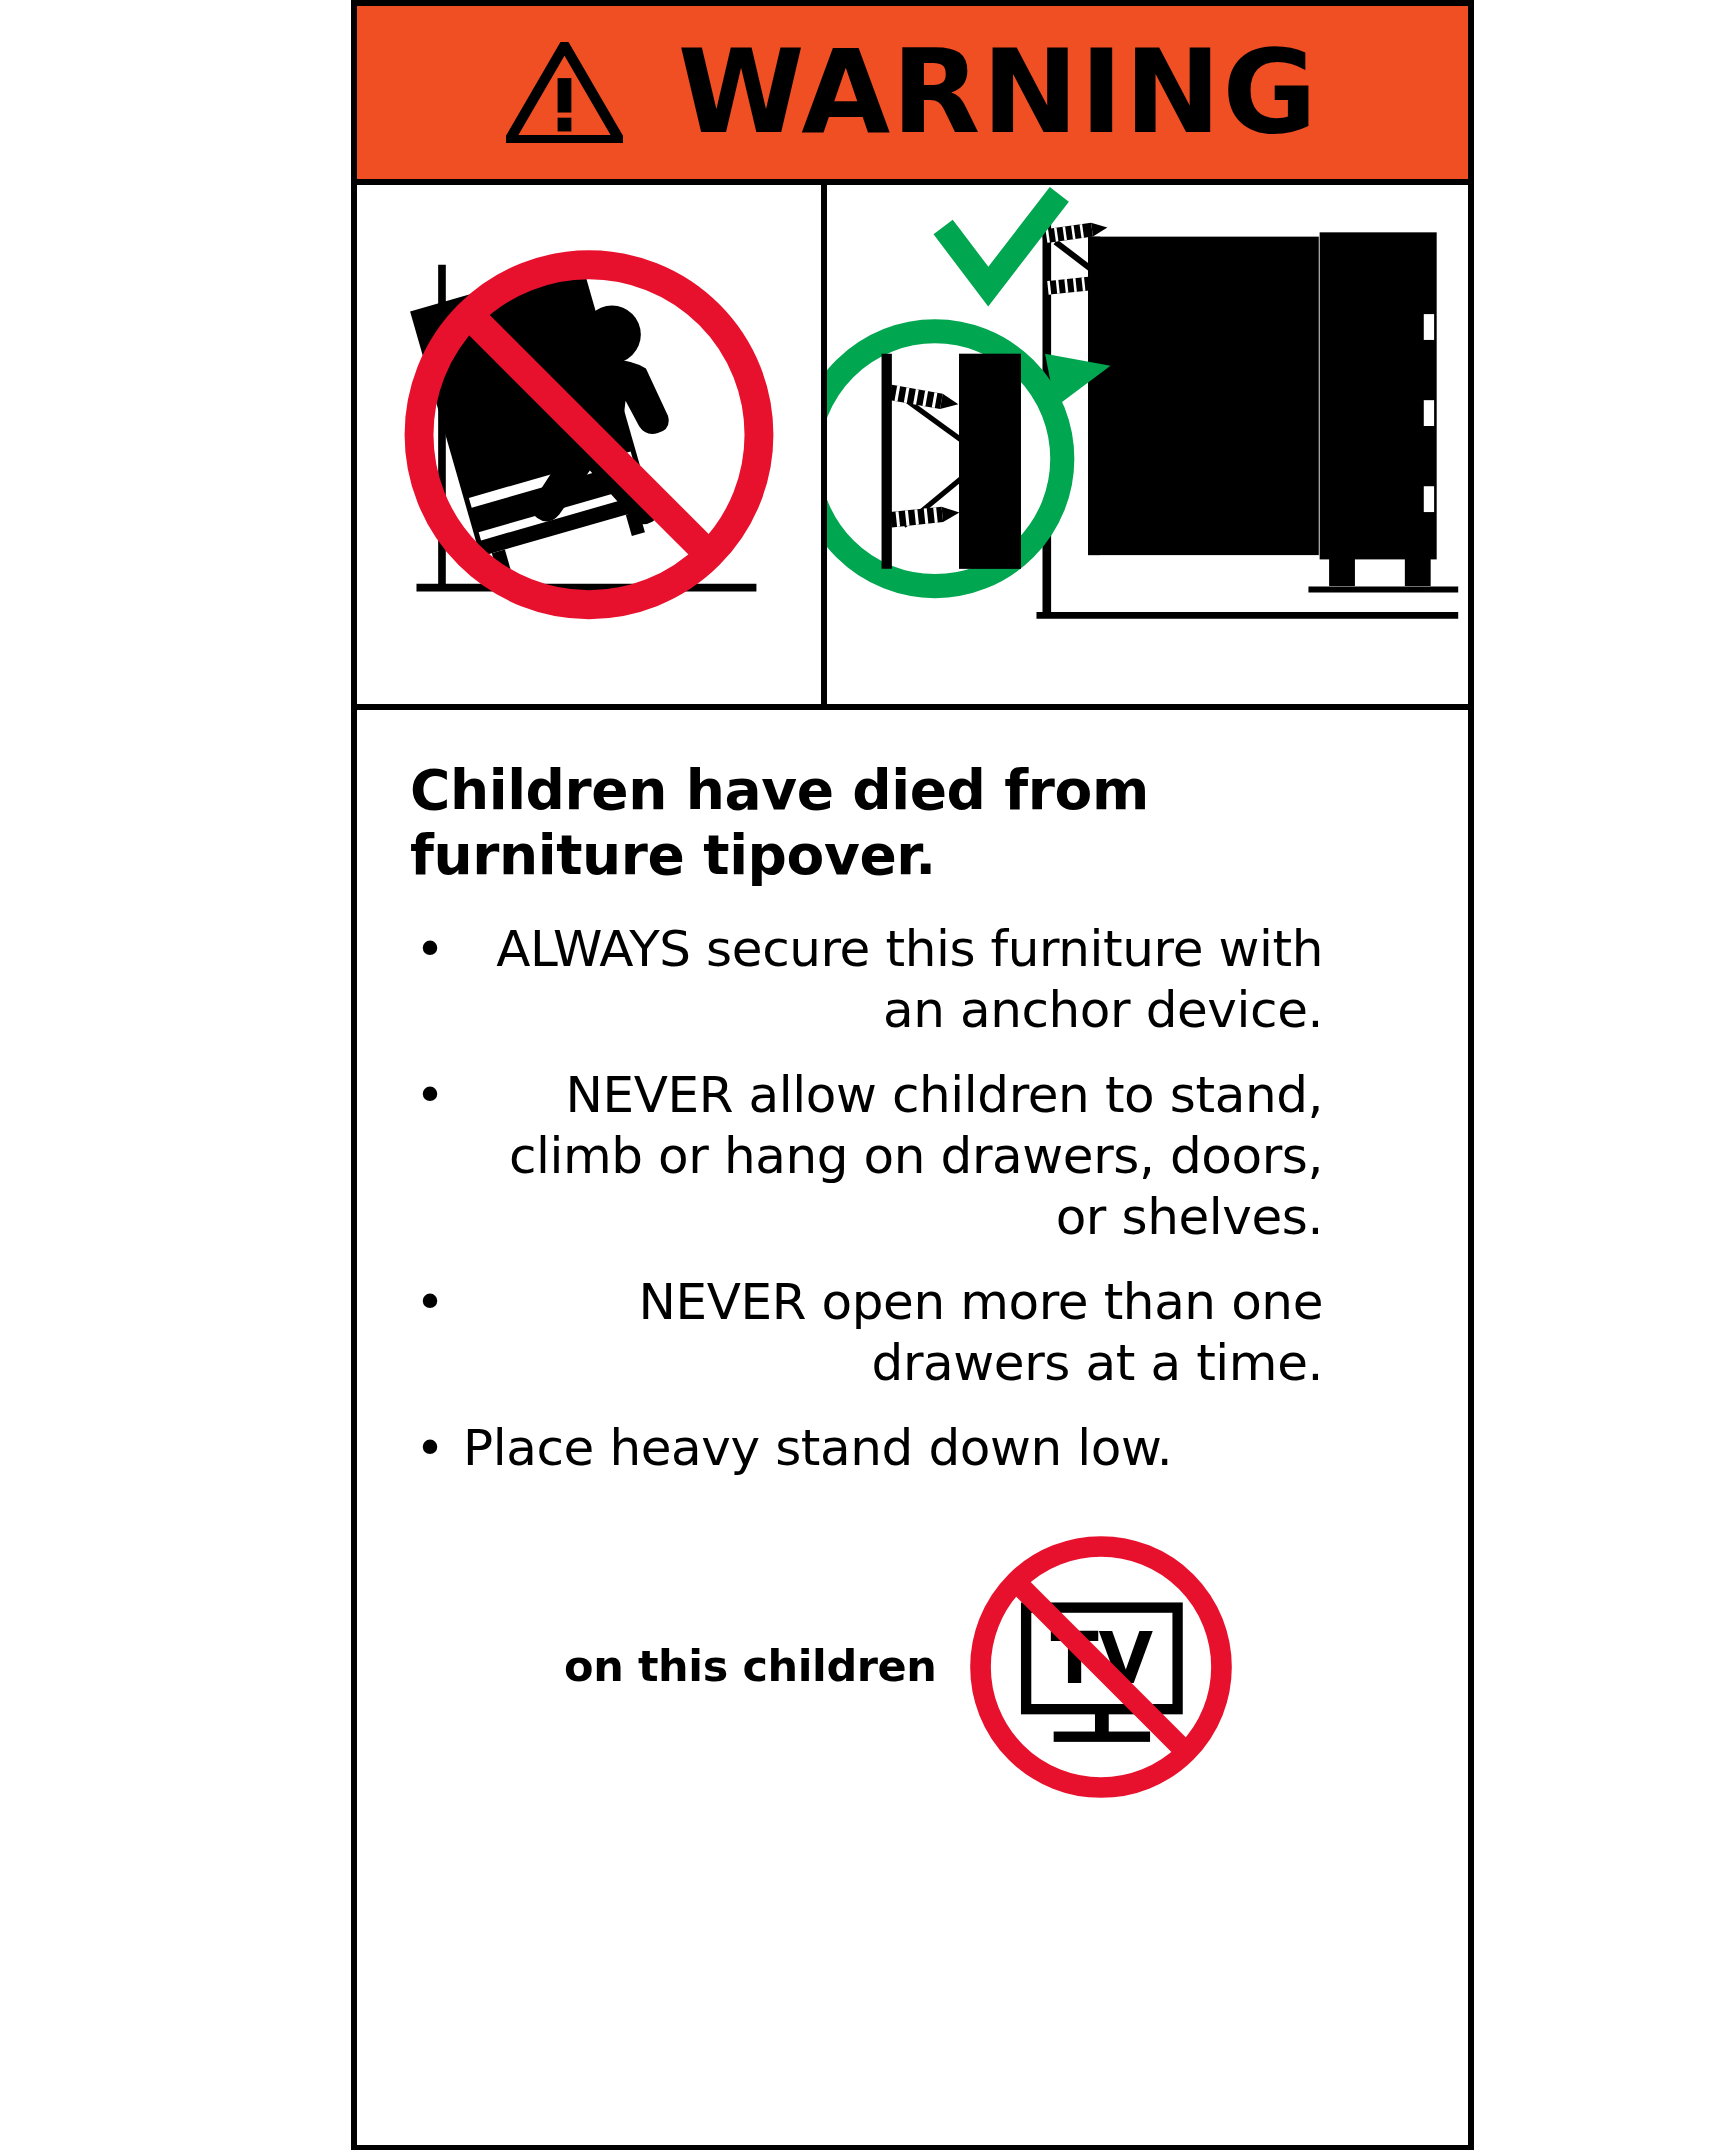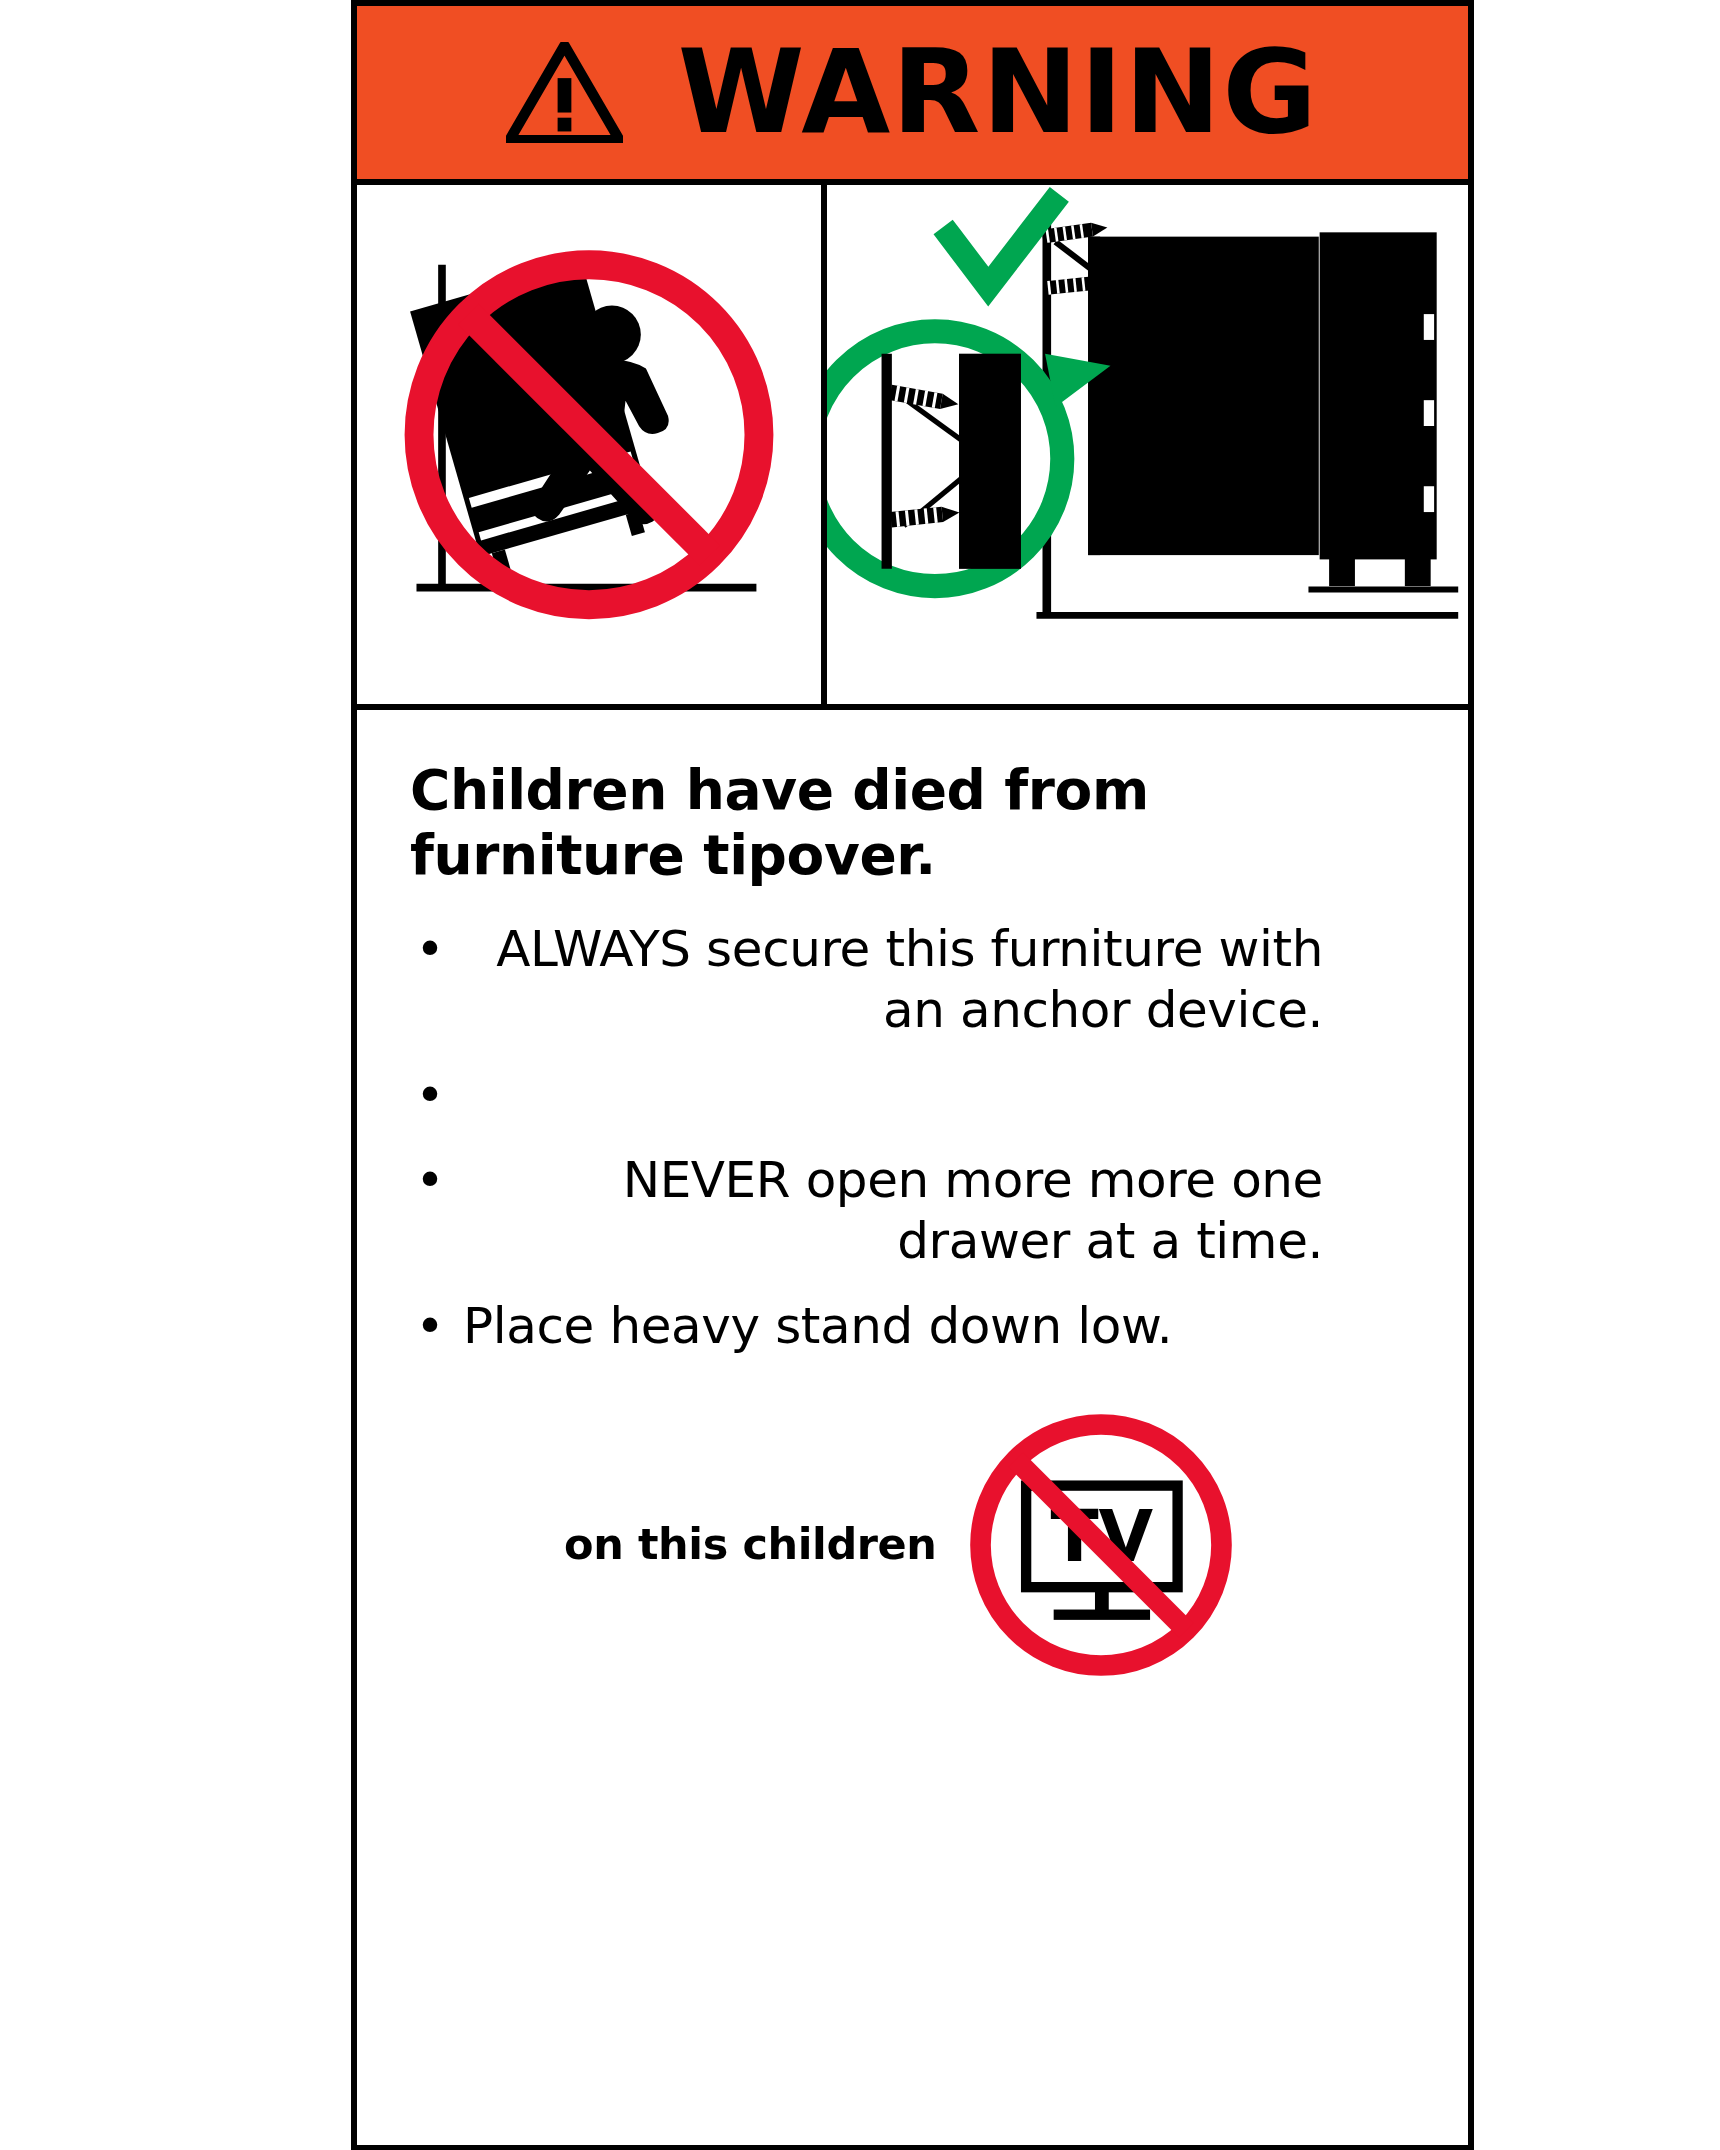--- a/index.html
+++ b/index.html
@@ -285,24 +285,25 @@
 
       <p class="headline">Children have died from furniture tipover.</p>
 
       <ul class="bullets">
         <li class="bullet">
           <span class="bullet-dot">•</span>
           <span class="bullet-text">ALWAYS secure this furniture with an anchor device.</span>
         </li>
         <li class="bullet">
           <span class="bullet-dot">•</span>
+          <span class="bullet-text">NEVER allow children to stand, climb or hang on drawers, doors, or shelves.</span>
         </li>
         <li class="bullet">
           <span class="bullet-dot">•</span>
-          <span class="bullet-text">NEVER open more more one drawer at a time.</span>
+          <span class="bullet-text">NEVER open more than one drawers at a time.</span>
         </li>
         <li class="bullet">
           <span class="bullet-dot">•</span>
           <span class="bullet-text">Place heavy stand down low.</span>
         </li>
       </ul>
 
       <div class="tv-row">
         <div class="tv-text">
           <div>on this children</div>

